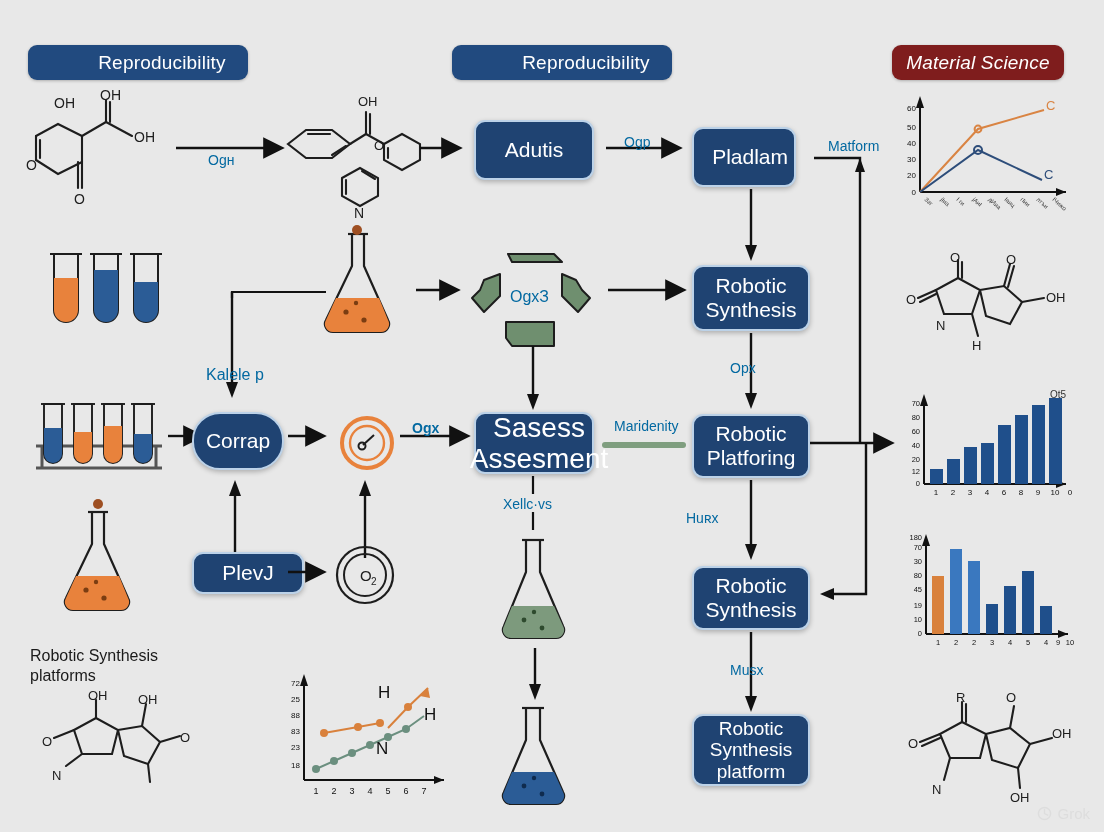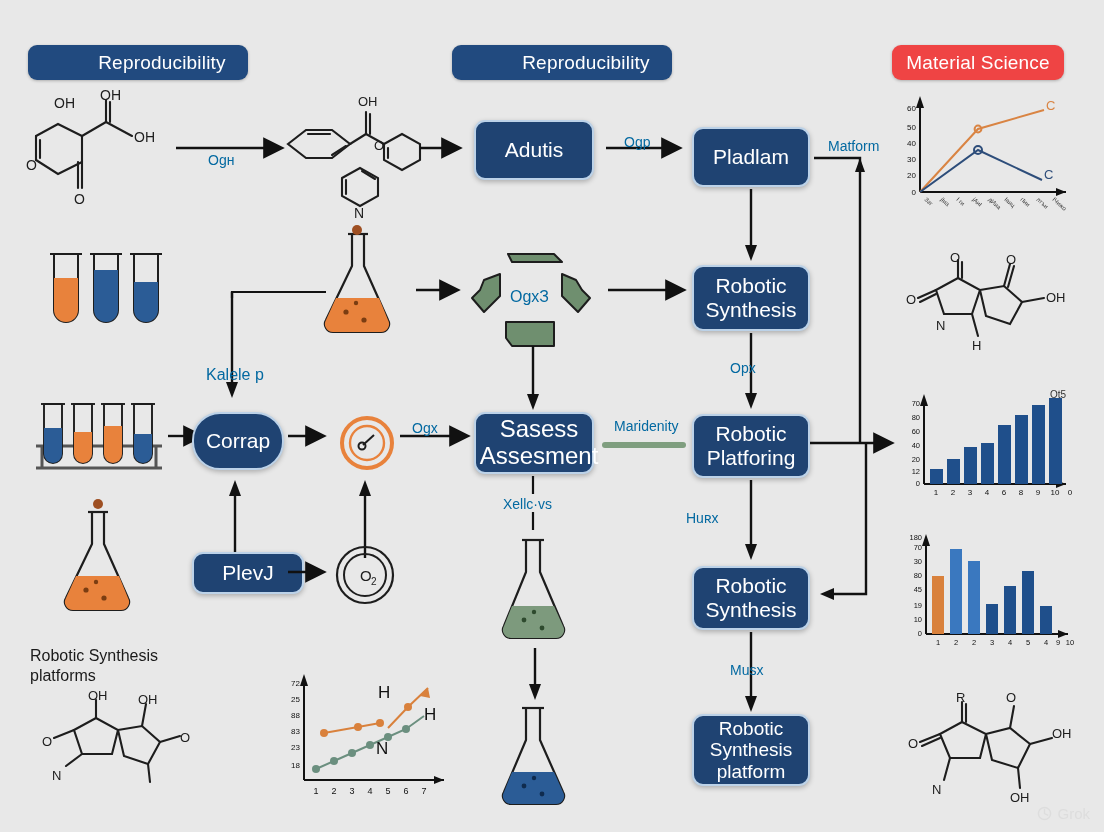--- a/index.html
+++ b/index.html
@@ -18,38 +18,38 @@
     position:absolute;
     border-radius:9px;
     color:#fff;
     display:flex;align-items:center;justify-content:center;
     font-size:19px;
     letter-spacing:.2px;
     box-shadow:0 1px 3px rgba(0,0,0,.25);
     font-family:"Liberation Sans", sans-serif;
   }
   .pill.blue{background:#214a7f;padding-left:48px;}
-  .pill.green{background:#ef4444;}
+  .pill.green{background:#7f1d1d;font-style:italic;}
 
   
   .node{
     position:absolute;
     background:#1f4372;
     color:#fff;
     border-radius:11px;
     border:2px solid #bcd2e8;
     display:flex;align-items:center;justify-content:center;
     text-align:center;
     font-size:21px;
     line-height:1.12;
     box-shadow:0 2px 5px rgba(0,0,0,.25);
     padding:2px 6px;
     box-sizing:border-box;
   }
-  .node.small{font-size:24px;padding-left:16px;}
+  .node.small{font-size:28px;padding-left:16px;}
 
   
   .elabel{
     position:absolute;
     font-size:14px;
     color:#0369a1;
     white-space:nowrap;
     font-family:"Liberation Sans", sans-serif;
   }
   .elabel.big{font-size:16px;}
@@ -146,21 +146,21 @@
 
   <div class="node" style="left:474px;top:120px;width:120px;height:60px;">
     <span>Adutis</span>
   </div>
 
   <svg class="abs" style="left:606px;top:140px;" width="84" height="26">
     <line x1="0" y1="8" x2="72" y2="8" stroke="#111" stroke-width="2.4" marker-end="url(#ah)"></line>
   </svg>
   <div class="elabel" style="left:624px;top:134px;">Ogp</div>
 
-  <div class="node" style="left:692px;top:127px;width:118px;height:60px;">
+  <div class="node" style="left:692px;top:127px;width:104px;height:60px;justify-content:flex-end;">
     <span>Pladlam</span>
   </div>
 
   <svg class="abs" style="left:812px;top:128px;" width="84" height="330">
     <path d="M2,30 L48,30 L48,316" fill="none" stroke="#111" stroke-width="2.4"></path>
     <path d="M48,30 L43,44 L53,44 Z" fill="#111"></path>
   </svg>
   <div class="elabel" style="left:828px;top:138px;">Matform</div>
 
   <svg class="abs" style="left:742px;top:189px;" width="22" height="76">
@@ -329,21 +329,21 @@
   <svg class="abs" style="left:338px;top:414px;" width="58" height="58">
     <circle cx="29" cy="29" r="25" fill="none" stroke="#e8823c" stroke-width="4"></circle>
     <circle cx="29" cy="29" r="17" fill="none" stroke="#e8823c" stroke-width="2.4"></circle>
     <path d="M36,21 L25,31" stroke="#1d1d1d" stroke-width="2" fill="none"></path>
     <circle cx="24" cy="32" r="3.5" fill="none" stroke="#1d1d1d" stroke-width="2"></circle>
   </svg>
 
   <svg class="abs" style="left:400px;top:428px;" width="78" height="24">
     <line x1="0" y1="8" x2="66" y2="8" stroke="#111" stroke-width="2.4" marker-end="url(#ah)"></line>
   </svg>
-  <div class="elabel" style="left:412px;top:420px;">Ogx</div>
+  <div class="elabel" style="left:412px;top:420px;font-weight:bold;">Ogx</div>
 
   <div class="node small" style="left:474px;top:412px;width:120px;height:62px;white-space:pre-line;">
     <span style="white-space:pre-line">Sasess
 Assesment</span>
   </div>
 
   <svg class="abs" style="left:524px;top:346px;" width="22" height="68">
     <line x1="9" y1="0" x2="9" y2="50" stroke="#111" stroke-width="2.4"></line>
     <path d="M9,64 L3,48 L15,48 Z" fill="#111"></path>
   </svg>

